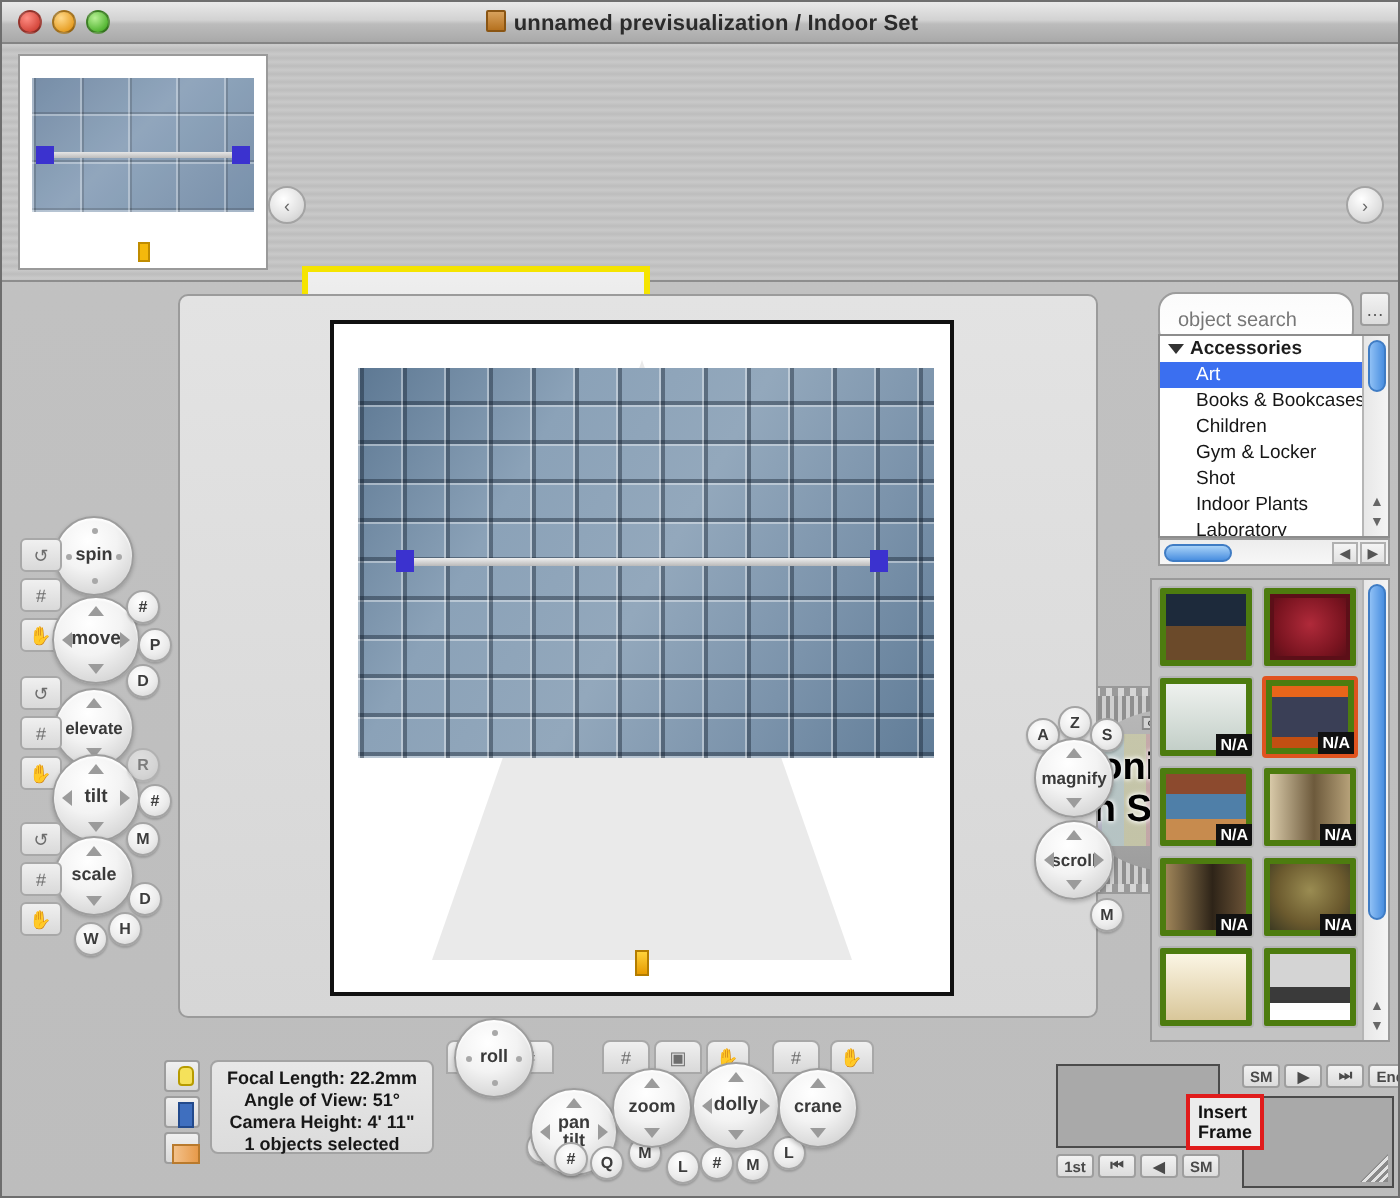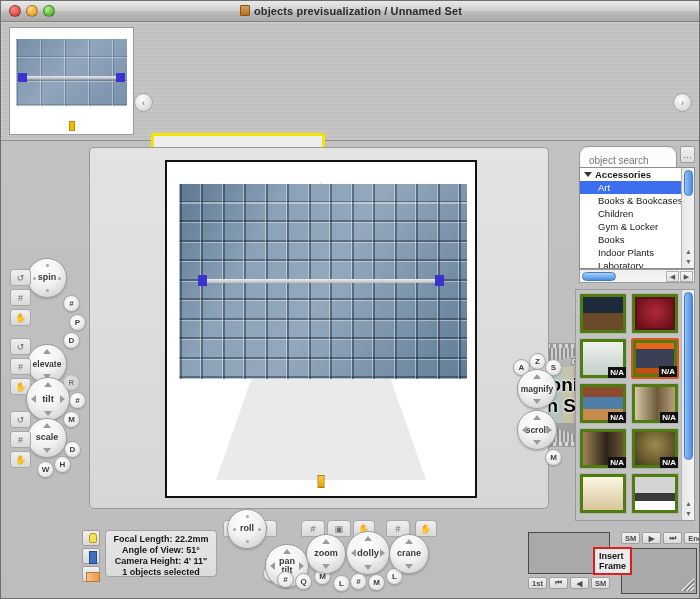--- a/index.html
+++ b/index.html
@@ -320,21 +320,21 @@
 
 <div id="app">
 
   <div class="titlebar">
     <div class="tl-lights">
       <div class="light l-close"></div>
       <div class="light l-min"></div>
       <div class="light l-max"></div>
     </div>
     <div class="tl-title">
-      <span class="doc-icon"></span><span>objects previsualization / Unnamed Set</span>
+      <span class="doc-icon"></span><span>unnamed previsualization / Indoor Set</span>
     </div>
   </div>
 
   <div class="strip">
 
     <div class="shot shot-thumb" style="left:8px; width:125px; height:108px;">
       <div class="topview">
         <div class="tv-cone"></div>
         <div class="tv-floor"></div>
         <div class="tv-bar"></div>
@@ -416,20 +416,27 @@
       <span style="top:5px;left:18px;"></span>
         <span style="bottom:5px;left:18px;"></span>
       <span style="left:5px;top:18px;"></span>
         <span style="right:5px;top:18px;"></span>
     </span>
   </div>
   <div class="minibtn" style="left:9px; top:268px;">↺</div>
   <div class="minibtn" style="left:9px; top:288px;">#</div>
   <div class="minibtn" style="left:9px; top:308px;">✋</div>
 
+  <div class="knob big" style="left:25px; top:297px;">
+    <span>move</span>
+    <i class="arr up"></i>
+    <i class="arr down"></i>
+    <i class="arr left"></i>
+    <i class="arr right"></i>
+  </div>
   <div class="badge" style="left:62px; top:294px;">#</div>
   <div class="badge" style="left:68px; top:313px;">P</div>
   <div class="badge" style="left:62px; top:331px;">D</div>
 
   <div class="knob md" style="left:26px; top:343px;">
     <span style="font-size:8.5px">elevate</span>
     <i class="arr up"></i>
     <i class="arr down"></i>
   </div>
   <div class="minibtn" style="left:9px; top:337px;">↺</div>
@@ -551,21 +558,21 @@
   <div class="cat-box">
     <div class="cat-list">
       <div class="cat-head">
         <span class="tri"></span>
         <span>Accessories</span>
       </div>
       <div class="cat-item sel">Art</div>
       <div class="cat-item">Books &amp; Bookcases</div>
       <div class="cat-item">Children</div>
       <div class="cat-item">Gym &amp; Locker</div>
-      <div class="cat-item">Books</div>
+      <div class="cat-item">Shot</div>
       <div class="cat-item">Indoor Plants</div>
       <div class="cat-item">Laboratory</div>
     </div>
     <div class="vscroll">
       <div class="vthumb" style="top:2px; height:26px;"></div>
       <div class="sb-arrow" style="bottom:12px;">▲</div>
       <div class="sb-arrow" style="bottom:2px;">▼</div>
     </div>
   </div>
 

